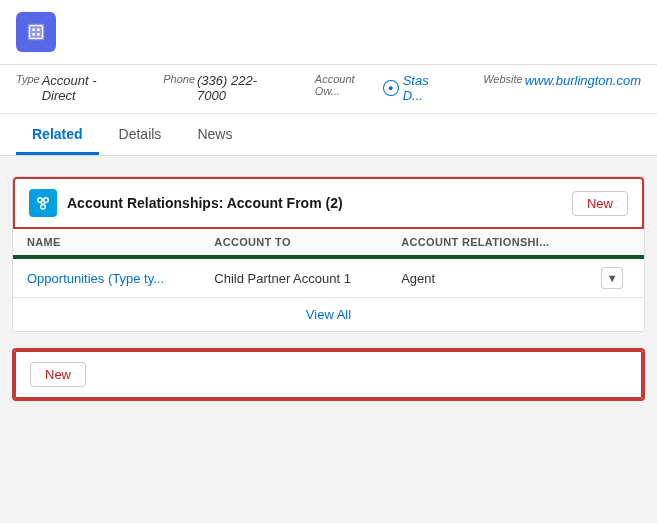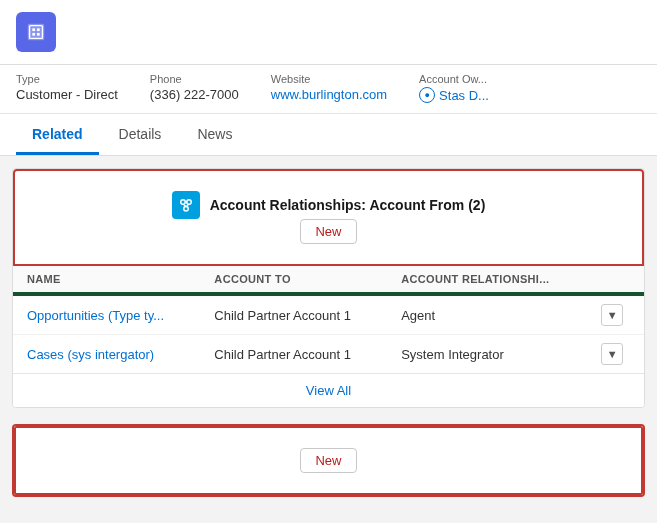--- a/index.html
+++ b/index.html
@@ -73,21 +73,21 @@
     }
 
     
     .info-bar {
       background: #fff;
       border-bottom: 1px solid #e5e5e5;
       padding: 8px 16px 10px 16px;
       display: flex;
       gap: 32px;
     }
-    .info-field { display: flex; flex-direction: column; gap: 2px; }
+    .info-field { display: flex; flex-direction: row; gap: 2px; font-style: italic; }
     .info-field-label { font-size: 11px; color: #666; }
     .info-field-value { font-size: 13px; color: #333; }
     .info-field-value.link { color: #0070d2; text-decoration: none; cursor: pointer; }
     .info-field-value.owner-val {
       color: #0070d2;
       cursor: pointer;
       display: flex;
       align-items: center;
       gap: 4px;
     }
@@ -102,21 +102,21 @@
       font-size: 9px;
       color: #0070d2;
     }
 
     
     .tabs-bar {
       background: #fff;
       border-bottom: 1px solid #ddd;
       display: flex;
       padding: 0 16px;
-      margin-bottom: 12px;
+      margin-bottom: 20px;
     }
     .tab {
       padding: 12px 16px 10px 16px;
       font-size: 14px;
       color: #555;
       cursor: pointer;
       border-bottom: 3px solid transparent;
       margin-right: 4px;
     }
     .tab.active {
@@ -135,25 +135,24 @@
       background: #fff;
       border: 1px solid #ddd;
       border-radius: 4px;
       margin-bottom: 16px;
       overflow: hidden;
     }
     .section-header {
       display: flex;
       align-items: center;
       justify-content: space-between;
-      padding: 20px 14px;
+      padding: 10px 14px;
       border: 2.5px solid #c23934;
       border-radius: 4px 4px 0 0;
       background: #fff;
-      flex-direction: column;
     }
     .section-header-left {
       display: flex;
       align-items: center;
       gap: 10px;
     }
     .section-icon {
       width: 28px;
       height: 28px;
       background: #00a0e0;
@@ -254,36 +253,36 @@
         <rect x="13" y="8" width="3" height="3" fill="#fff"></rect>
         <rect x="8" y="13" width="3" height="3" fill="#fff"></rect>
         <rect x="13" y="13" width="3" height="3" fill="#fff"></rect>
       </svg>
     </div>
   </div>
 
   <div class="info-bar">
     <div class="info-field">
       <span class="info-field-label">Type</span>
-      <span class="info-field-value">Customer - Direct</span>
+      <span class="info-field-value">Account - Direct</span>
     </div>
     <div class="info-field">
       <span class="info-field-label">Phone</span>
       <span class="info-field-value">(336) 222-7000</span>
-    </div>
-    <div class="info-field">
-      <span class="info-field-label">Website</span>
-      <a class="info-field-value link" href="#">www.burlington.com</a>
     </div>
     <div class="info-field">
       <span class="info-field-label">Account Ow...</span>
       <span class="info-field-value owner-val">
         <span class="owner-icon">●</span>
         <span>Stas D...</span>
       </span>
+    </div>
+    <div class="info-field">
+      <span class="info-field-label">Website</span>
+      <a class="info-field-value link" href="#">www.burlington.com</a>
     </div>
   </div>
 
   <div class="tabs-bar">
     <div class="tab active">Related</div>
     <div class="tab">Details</div>
     <div class="tab">News</div>
   </div>
 
   <div class="main-content">
@@ -315,28 +314,20 @@
         </thead>
         <tbody>
           <tr>
             <td class="link-cell">Opportunities (Type ty...</td>
             <td>Child Partner Account 1</td>
             <td>Agent</td>
             <td>
               <span class="dropdown-arrow">▼</span>
             </td>
           </tr>
-          <tr>
-            <td class="link-cell">Cases (sys intergator)</td>
-            <td>Child Partner Account 1</td>
-            <td>System Integrator</td>
-            <td>
-              <span class="dropdown-arrow">▼</span>
-            </td>
-          </tr>
         </tbody>
       </table>
       <div class="view-all-row">
         <a class="view-all-link" href="#">View All</a>
       </div>
     </div>
 
     <div class="section-card section-card-bottom">
       <div class="section-header" style="border-radius:2px 2px 0 0;">
         <button class="new-btn">New</button>

